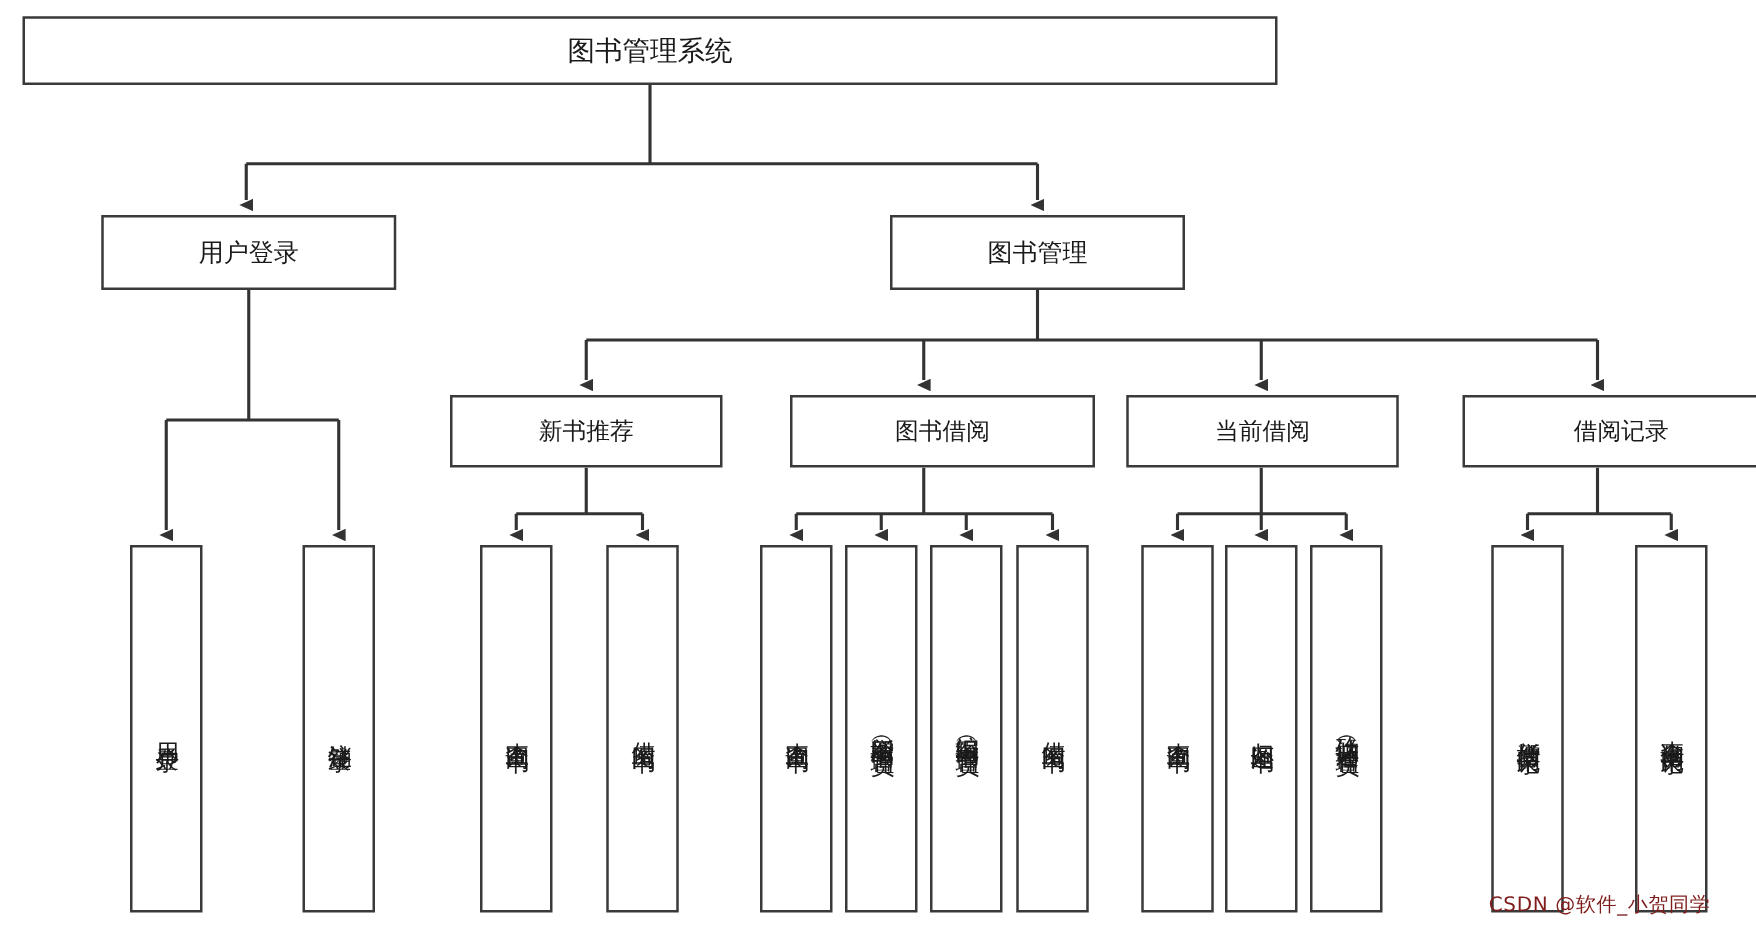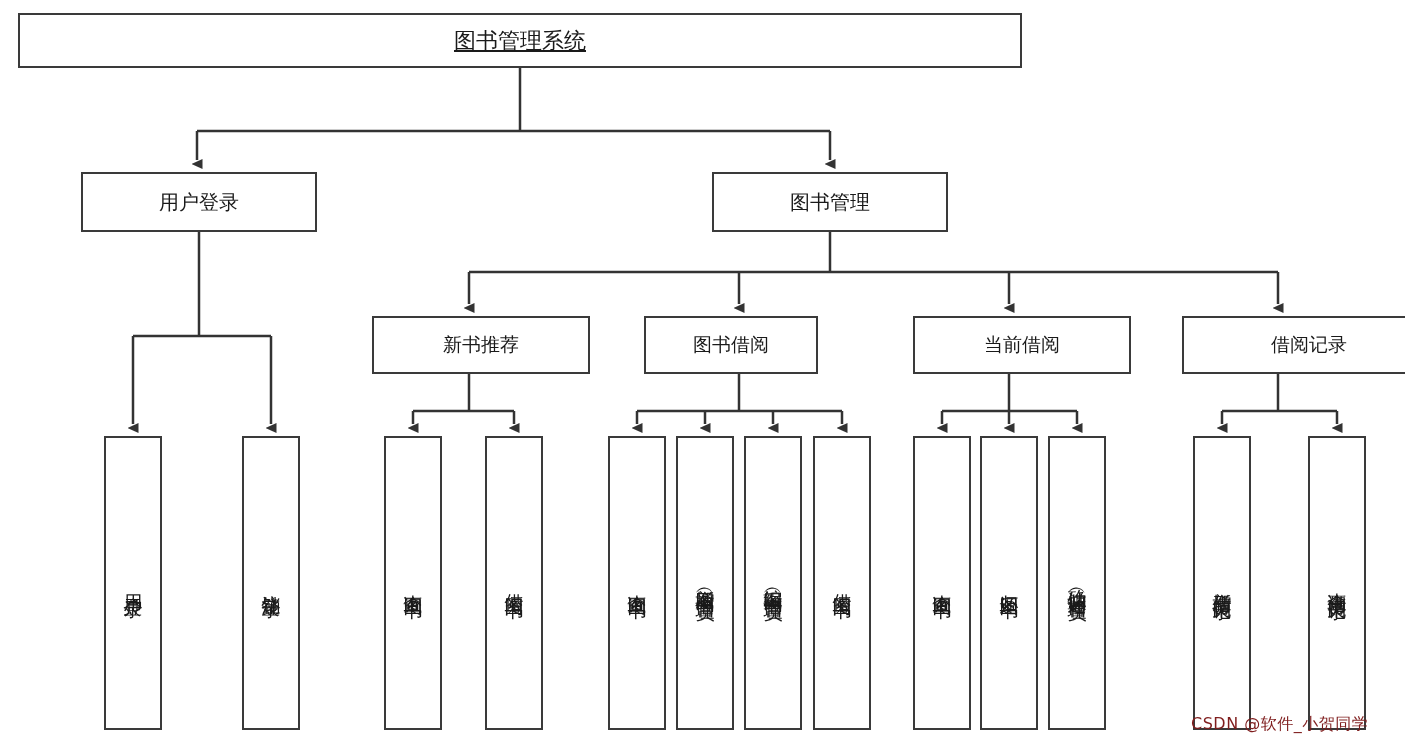--- a/index.html
+++ b/index.html
@@ -15,23 +15,23 @@
   .node{
     position:absolute;
     box-sizing:border-box;
     background:#ffffff;
     border:2.5px solid #3a3a3a;
     display:flex;
     align-items:center;
     justify-content:center;
     color:#1a1a1a;
   }
-  .node.root{font-size:22px;text-decoration:underline;}
+  .node.root{font-size:22px;}
   .node.lvl2{font-size:20px;}
-  .node.lvl3{font-size:19px;margin-left:12px;}
+  .node.lvl3{font-size:19px;}
 
   .leaf{
     position:absolute;
     box-sizing:border-box;
     background:#ffffff;
     border:2.5px solid #3a3a3a;
     display:flex;
     align-items:center;
     justify-content:center;
     color:#1a1a1a;
@@ -107,21 +107,21 @@
     <path d="M1337,411 L1337,424" marker-end="url(#arw)"></path>
   </g>
 </svg>
 
 <div class="node root" style="left:18px;top:13px;width:1004px;height:55px;">图书管理系统</div>
 
 <div class="node lvl2" style="left:81px;top:172px;width:236px;height:60px;">用户登录</div>
 <div class="node lvl2" style="left:712px;top:172px;width:236px;height:60px;text-align:right;">图书管理</div>
 
 <div class="node lvl3" style="left:360px;top:316px;width:218px;height:58px;">新书推荐</div>
-<div class="node lvl3" style="left:632px;top:316px;width:174px;height:58px;">图书借阅</div>
+<div class="node lvl3" style="left:632px;top:316px;width:244px;height:58px;">图书借阅</div>
 <div class="node lvl3" style="left:901px;top:316px;width:218px;height:58px;text-align:right;">当前借阅</div>
 <div class="node lvl3" style="left:1170px;top:316px;width:254px;height:58px;">借阅记录</div>
 
 <div class="leaf" style="left:104px;top:436px;width:58px;height:294px;">
   <span class="vtext">用户登录</span>
   </div>
 
 <div class="leaf" style="left:242px;top:436px;width:58px;height:294px;">
   <span class="vtext">注销登录</span>
   </div>

